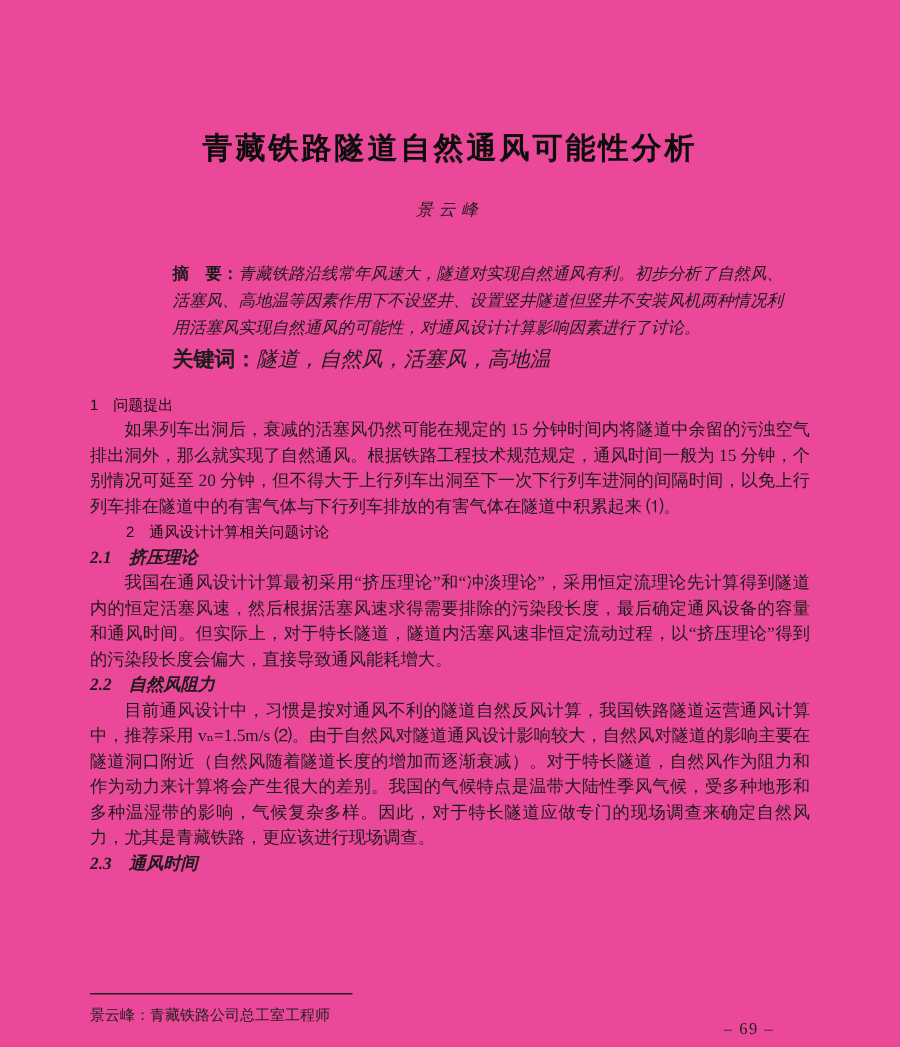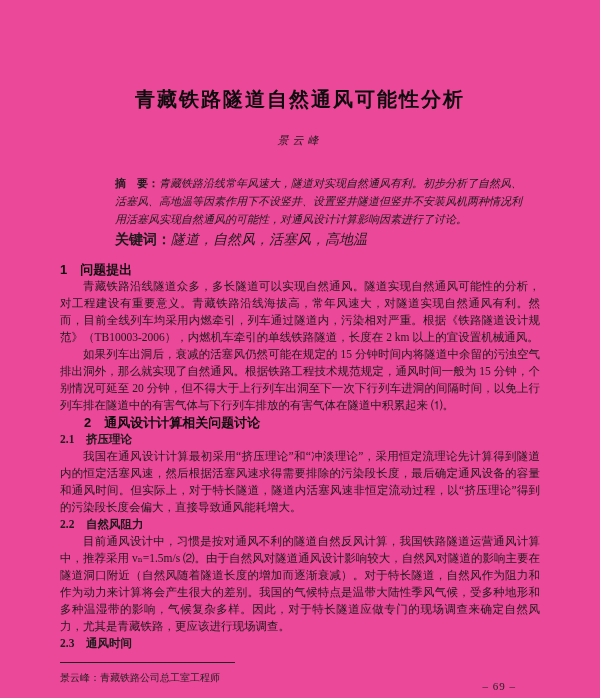--- a/index.html
+++ b/index.html
@@ -55,29 +55,30 @@
     font-style:italic;
   }
   .keywords .lbl{
     font-style:normal;
     font-family:"Liberation Sans","DejaVu Sans",sans-serif;
     font-weight:bold;
   }
   .h-num{
     margin:12px 0 0 0;
     font-family:"Liberation Sans","DejaVu Sans",sans-serif;
-    font-weight:bold;
-    font-size:13px;
+    font-weight:normal;
+    font-size:10px;
     line-height:17px;
     color:#0d0d0d;
   }
   .h-sub{
     margin:0;
     font-size:11.5px;
     font-weight:600;
+    font-style:italic;
     line-height:17px;
   }
   .para{
     margin:0;
     font-size:11.5px;
     line-height:17px;
     text-align:justify;
     text-indent:2em;
   }
   .footnote{
@@ -114,21 +115,20 @@
 
     <h1 class="title">青藏铁路隧道自然通风可能性分析</h1>
 
     <div class="author">景云峰</div>
 
     <p class="abstract"><span class="lbl">摘　要：</span><span>青藏铁路沿线常年风速大，隧道对实现自然通风有利。初步分析了自然风、活塞风、高地温等因素作用下不设竖井、设置竖井隧道但竖井不安装风机两种情况利用活塞风实现自然通风的可能性，对通风设计计算影响因素进行了讨论。</span></p>
 
     <p class="keywords"><span class="lbl">关键词：</span><span>隧道，自然风，活塞风，高地温</span></p>
 
     <h2 class="h-num">1　问题提出</h2>
-    <p class="para">青藏铁路沿线隧道众多，多长隧道可以实现自然通风。隧道实现自然通风可能性的分析，对工程建设有重要意义。青藏铁路沿线海拔高，常年风速大，对隧道实现自然通风有利。然而，目前全线列车均采用内燃牵引，列车通过隧道内，污染相对严重。根据《铁路隧道设计规范》（TB10003-2006），内燃机车牵引的单线铁路隧道，长度在 2 km 以上的宜设置机械通风。</p>
     <p class="para">如果列车出洞后，衰减的活塞风仍然可能在规定的 15 分钟时间内将隧道中余留的污浊空气排出洞外，那么就实现了自然通风。根据铁路工程技术规范规定，通风时间一般为 15 分钟，个别情况可延至 20 分钟，但不得大于上行列车出洞至下一次下行列车进洞的间隔时间，以免上行列车排在隧道中的有害气体与下行列车排放的有害气体在隧道中积累起来 ⑴。</p>
 
     <h2 class="h-num" style="margin-top:0;margin-left:24px;">2　通风设计计算相关问题讨论</h2>
 
     <h3 class="h-sub">2.1　挤压理论</h3>
     <p class="para">我国在通风设计计算最初采用“挤压理论”和“冲淡理论”，采用恒定流理论先计算得到隧道内的恒定活塞风速，然后根据活塞风速求得需要排除的污染段长度，最后确定通风设备的容量和通风时间。但实际上，对于特长隧道，隧道内活塞风速非恒定流动过程，以“挤压理论”得到的污染段长度会偏大，直接导致通风能耗增大。</p>
 
     <h3 class="h-sub">2.2　自然风阻力</h3>
     <p class="para">目前通风设计中，习惯是按对通风不利的隧道自然反风计算，我国铁路隧道运营通风计算中，推荐采用 vₙ=1.5m/s ⑵。由于自然风对隧道通风设计影响较大，自然风对隧道的影响主要在隧道洞口附近（自然风随着隧道长度的增加而逐渐衰减）。对于特长隧道，自然风作为阻力和作为动力来计算将会产生很大的差别。我国的气候特点是温带大陆性季风气候，受多种地形和多种温湿带的影响，气候复杂多样。因此，对于特长隧道应做专门的现场调查来确定自然风力，尤其是青藏铁路，更应该进行现场调查。</p>
 

